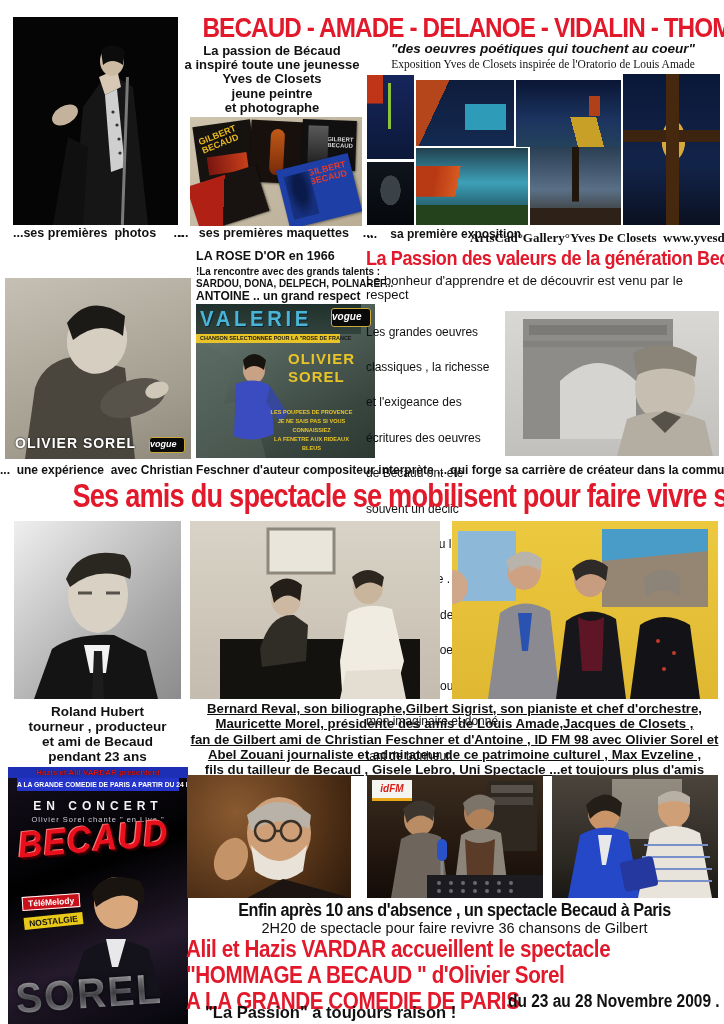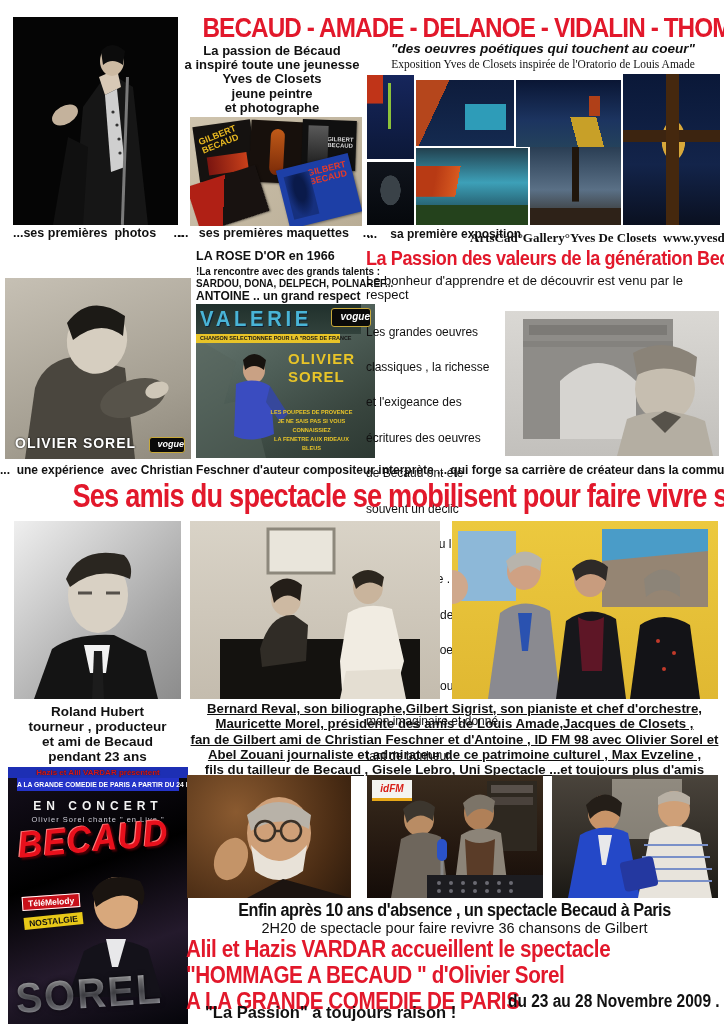--- a/index.html
+++ b/index.html
@@ -11,21 +11,21 @@
   .i{font-style:italic;}
   .red{color:#e2182b;}
   .nw{white-space:nowrap;}
   .pre{white-space:pre;}
   .serif{font-family:"Liberation Serif",serif;}
   .cxL{transform:scaleX(.86);transform-origin:0 50%;white-space:nowrap;}
   .cxC{transform:scaleX(.9);transform-origin:50% 50%;white-space:nowrap;}
   .photo{position:absolute;overflow:hidden;background:#ccc;}
   .painting{position:absolute;}
   .vogue{position:absolute;background:#0a0a0a;border:1px solid #c8a93a;border-radius:3px;
-         color:#fff;font-style:italic;font-weight:bold;text-align:right;}
+         color:#fff;font-style:italic;font-weight:bold;text-align:left;}
   .tile-txt{position:absolute;font-weight:bold;line-height:1.05;}
 </style>
 </head>
 <body>
 
 <div id="page">
 
   <div class="abs red b ctr cxC" style="left:175px;top:13px;width:549px;font-size:27px;letter-spacing:-1px;">BECAUD - AMADE - DELANOE - VIDALIN - THOMAS - LEMESLE ...</div>
 
   <div class="photo" style="left:13px;top:17px;width:165px;height:208px;background:#060606;">

